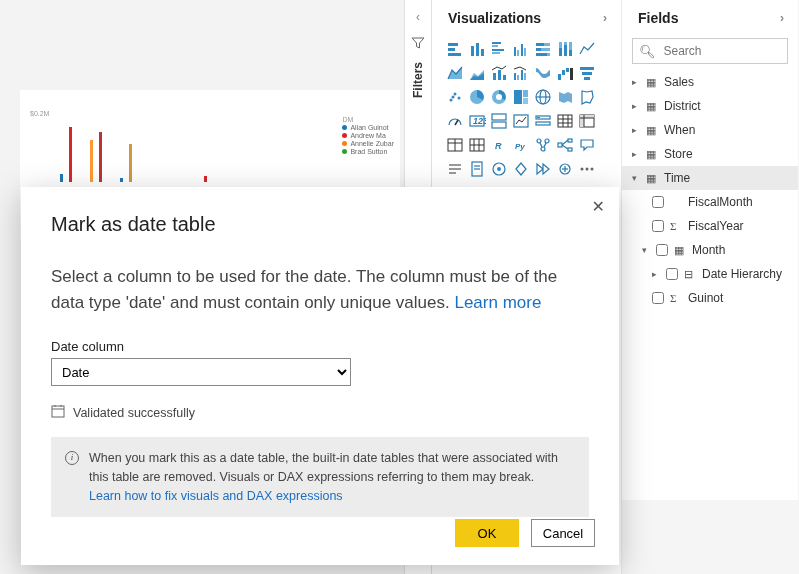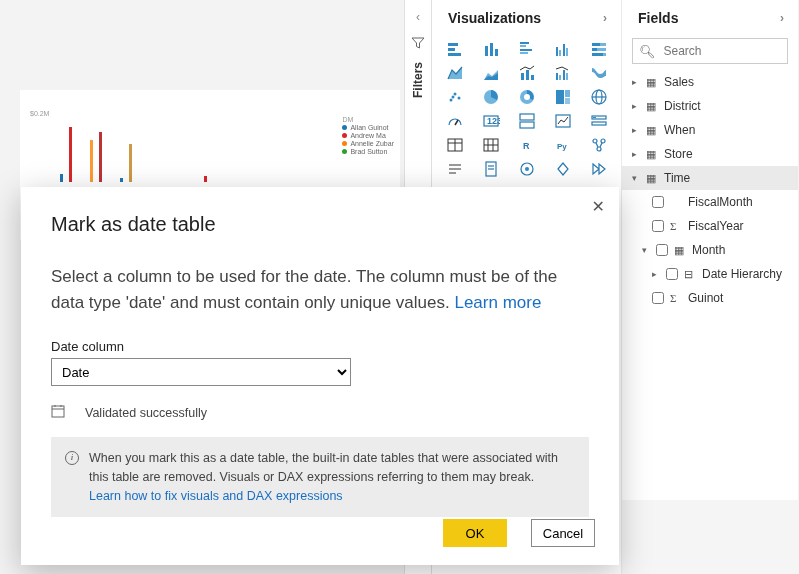--- a/index.html
+++ b/index.html
@@ -19,21 +19,21 @@
 
 .filters-strip { position: absolute; left: 404px; top: 0; width: 28px; height: 574px; background: #fff; border-left: 1px solid #e0e0e0; border-right: 1px solid #e0e0e0; }
 .filters-strip .arrow { text-align: center; color: #888; font-size: 12px; margin-top: 10px; cursor: pointer; }
 .filters-strip .filter-icon { text-align: center; margin-top: 12px; color: #666; }
 .filters-strip .vlabel { writing-mode: vertical-rl; text-orientation: mixed; transform: rotate(180deg); font-size: 12px; font-weight: 600; color: #333; margin: 8px auto; }
 
 
 .viz-pane { position: absolute; left: 432px; top: 0; width: 190px; height: 574px; background: #fff; border-right: 1px solid #eaeaea; }
 .pane-header { display: flex; align-items: center; justify-content: space-between; padding: 10px 14px 8px 16px; font-size: 14px; font-weight: 600; color: #222; }
 .pane-header .chev { color: #888; font-size: 12px; cursor: pointer; }
-.viz-grid { display: grid; grid-template-columns: repeat(7, 22px); gap: 2px 14px; padding: 4px 8px 0 12px; }
+.viz-grid { display: grid; grid-template-columns: repeat(7, 22px); gap: 2px 0; padding: 4px 8px 0 12px; font-style: italic; }
 .viz-icon { width: 22px; height: 22px; display: flex; align-items: center; justify-content: center; cursor: pointer; }
 .viz-icon svg { width: 18px; height: 18px; }
 
 
 .fields-pane { position: absolute; left: 622px; top: 0; width: 176px; height: 500px; background: #fff; }
 .search-box { margin: 4px 10px 6px 10px; border: 1px solid #ccc; height: 26px; display: flex; align-items: center; padding: 0 6px; gap: 6px; }
 .search-box input { border: none; outline: none; flex: 1; font-size: 12px; background: transparent; }
 .search-box .sicon { color: #666; font-size: 13px; }
 .field-list { font-size: 12px; color: #333; }
 .field-row { display: flex; align-items: center; height: 24px; padding-left: 10px; gap: 4px; cursor: pointer; }
@@ -46,25 +46,25 @@
 .sigma { font-family: serif; }
 
 
 .dialog { position: absolute; left: 21px; top: 187px; width: 598px; height: 378px; background: #fff; box-shadow: 0 8px 30px rgba(0,0,0,0.25); padding: 26px 30px 18px 30px; }
 .dialog .close { position: absolute; right: 14px; top: 10px; font-size: 16px; color: #555; cursor: pointer; font-weight: 300; }
 .dialog h1 { font-size: 20px; font-weight: 400; color: #222; margin: 0 0 28px 0; }
 .dialog .desc { font-size: 17px; color: #444; line-height: 1.5; margin-bottom: 24px; }
 .dialog .desc a, .dialog .info a { color: #1a6fc4; text-decoration: none; cursor: pointer; }
 .dialog label { font-size: 13px; color: #222; display: block; margin-bottom: 4px; }
 .dialog select { width: 300px; height: 28px; border: 1px solid #888; font-size: 13px; padding: 0 6px; background: #fff; }
-.validated { display: flex; align-items: center; gap: 20px; margin-top: 18px; font-size: 12.5px; color: #444; }
+.validated { display: flex; align-items: center; gap: 8px; margin-top: 18px; font-size: 12.5px; color: #444; }
 .validated .cal-icon { color: #666; }
 .info { background: #ececec; padding: 12px 14px; font-size: 12.5px; color: #444; line-height: 1.5; display: flex; gap: 10px; margin-top: 16px; }
 .info .iicon { width: 14px; height: 14px; border: 1px solid #666; border-radius: 50%; display: inline-flex; align-items: center; justify-content: center; font-size: 9px; flex-shrink: 0; margin-top: 2px; font-style: italic; font-family: serif; }
-.dialog-buttons { position: absolute; right: 24px; bottom: 18px; display: flex; gap: 24px; }
+.dialog-buttons { position: absolute; right: 24px; bottom: 18px; display: flex; gap: 12px; }
 .dialog-buttons button { height: 28px; min-width: 64px; font-size: 13px; cursor: pointer; border: 1px solid #888; background: #fff; }
 .dialog-buttons button.primary { background: #f2c811; border-color: #f2c811; color: #000; }
 
 
 .vi-stroke { stroke: #2a7ab0; fill: none; stroke-width: 1.2; }
 .vi-fill { fill: #328ac4; }
 .vi-black { stroke: #333; fill: none; stroke-width: 1; }
 .vi-txt { fill: #2a7ab0; font-size: 9px; font-weight: bold; font-family: sans-serif; }
 .vi-py { fill: #2a7ab0; font-size: 8px; font-weight: bold; font-family: sans-serif; }
 </style>

